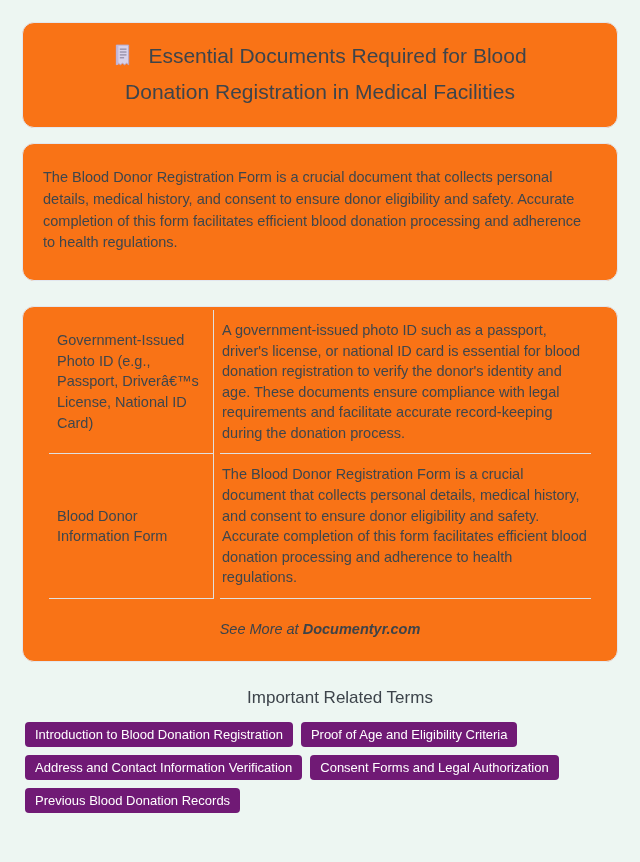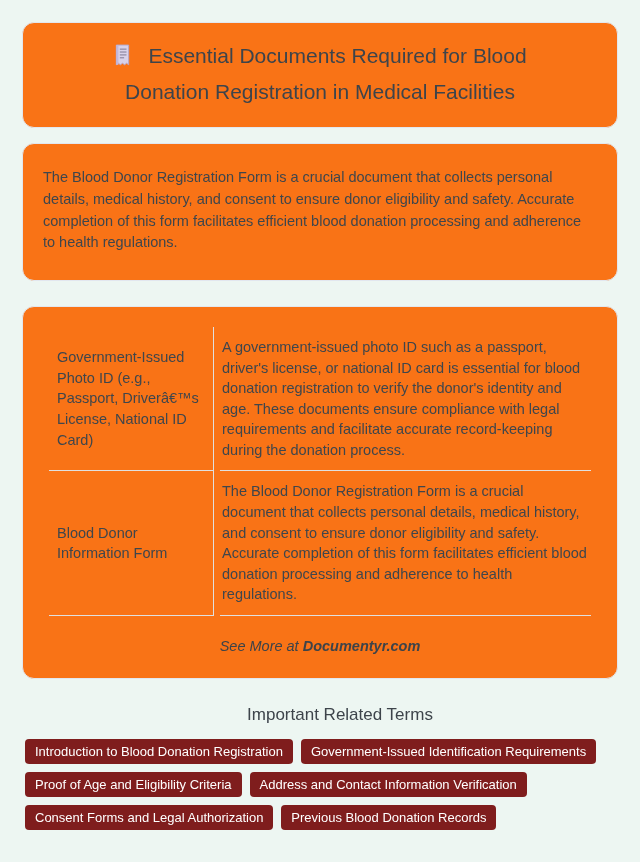--- a/index.html
+++ b/index.html
@@ -47,21 +47,21 @@
     padding: 23px 20px 26px 20px;
   }
   .intro-text {
     font-size: 14.5px;
     line-height: 1.5;
     color: #3f464c;
   }
   
   .table-card {
     margin-top: 25px;
-    padding: 20px 20px 24px 20px;
+    padding: 3px 20px 24px 20px;
   }
   table.doc-table {
     width: 100%;
     border-collapse: separate;
     border-spacing: 6px 0;
     font-size: 14.5px;
     line-height: 1.42;
   }
   table.doc-table td {
     border-bottom: 1px solid #e0e0e0;
@@ -92,21 +92,21 @@
     color: #3d444b;
     margin-left: 40px;
   }
   .tags {
     margin: 14px 14px 0 25px;
     display: flex;
     flex-wrap: wrap;
     gap: 8px 8px;
   }
   .tag {
-    background: #7f1d1d;
+    background: #701a75;
     color: #ffffff;
     font-size: 13px;
     line-height: 1;
     padding: 6px 10px 6px 10px;
     border-radius: 4px;
     white-space: nowrap;
     border: none;
     font-family: "Liberation Sans", sans-serif;
     cursor: pointer;
   }
@@ -145,21 +145,20 @@
   <div class="see-more"><span>See More at </span><span class="brand">Documentyr.com</span></div>
 </div>
 
 <h2 class="related-heading">Important Related Terms</h2>
 
 <div class="tags">
 
     <button class="tag">Introduction to Blood Donation Registration</button>
 
 
-    <button class="tag">Government-Issued Identification Requirements</button>
 
     <button class="tag">Proof of Age and Eligibility Criteria</button>
 
 
     <button class="tag">Address and Contact Information Verification</button>
 
     <button class="tag">Consent Forms and Legal Authorization</button>
 
 
     <button class="tag">Previous Blood Donation Records</button>

